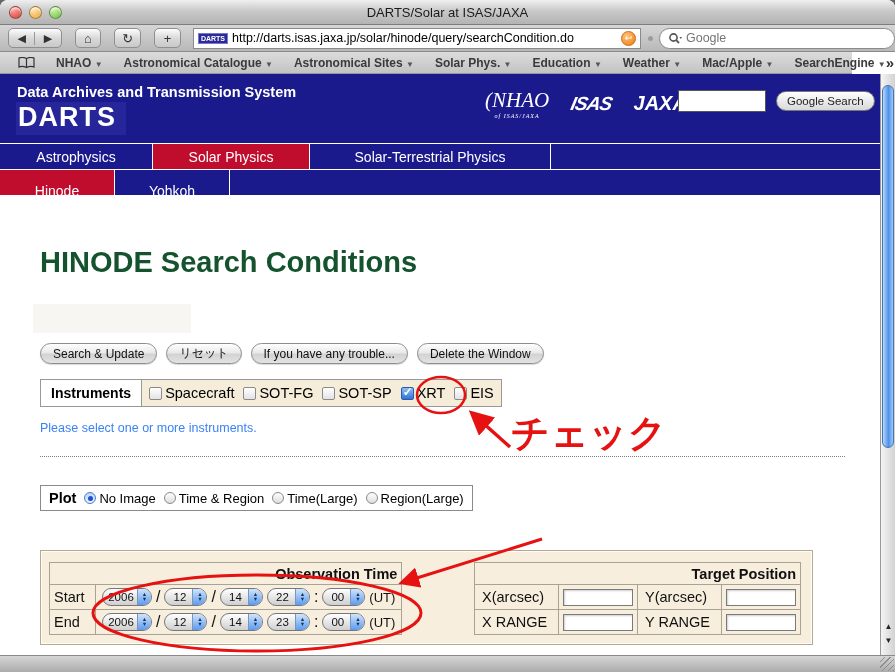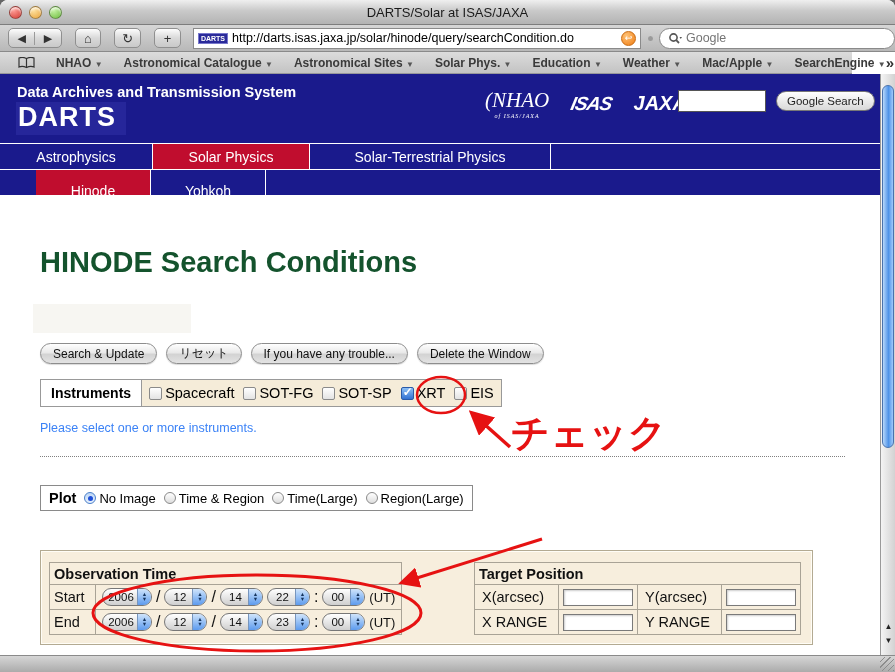--- a/index.html
+++ b/index.html
@@ -67,21 +67,21 @@
   .hdr-search { position:absolute; left:678px; top:16px; width:88px; height:22px;
     background:#fff; border:1px solid #555; }
   .hdr-gbtn { position:absolute; left:776px; top:17px; height:20px; padding:0 10px;
     border-radius:10px; border:1px solid #777; font-size:11.5px; color:#222;
     background:linear-gradient(#fff,#d8d8d8); display:flex; align-items:center; }
 
   
   .nav1 { position:absolute; top:143px; left:0; width:895px; height:26px; background:#1a1a8c;
     border-top:1px solid #fff; display:flex; }
   .nav2 { position:absolute; top:169px; left:0; width:895px; height:42px; background:#1a1a8c;
-    border-top:1px solid #fff; display:flex;padding-left:36px; }
+    border-top:1px solid #fff; display:flex; }
   .tab { height:100%; display:flex; align-items:center; justify-content:center;
     color:#fff; font-size:14px; border-right:1px solid #fff; cursor:default; }
   .tab.active { background:#c00d2e; }
 
   
   .content { position:absolute; top:195px; left:0; width:880px; height:460px; background:#fff; }
   .pagehead { position:absolute; left:40px; top:51px; font-size:29px; font-weight:bold; color:#14532d; }
   .faintbox { position:absolute; left:33px; top:109px; width:158px; height:29px; background:#f7f6f2; }
 
   .btnrow { position:absolute; left:40px; top:148px; display:flex; gap:9px; }
@@ -113,21 +113,21 @@
     background:linear-gradient(#fff,#ddd); position:relative; }
   .rb.selected { background:linear-gradient(#bcd6f7,#e8f1fc); border-color:#4a7fc9; }
   .rb.selected::after { content:""; position:absolute; left:3px; top:3px; width:5px; height:5px;
     border-radius:50%; background:#1d4ed8; }
 
   .panel { position:absolute; left:40px; top:355px; width:773px; height:95px;
     background:#f7eedd; border:1px solid #b3aa92; box-shadow:inset 0 0 0 1px #fffdf6; }
   table.grid { border-collapse:collapse; background:transparent; }
   table.grid td, table.grid th { border:1px solid #a9a396; font-size:13.5px; color:#111;
     padding:0 4px; }
-  table.grid th { font-size:14.5px; font-weight:bold; text-align:left; height:22px; }
+  table.grid th { font-size:14.5px; font-weight:bold; text-align:right; height:22px; }
   .ot { position:absolute; left:8px; top:11px; }
   .ot td { height:25px; }
   .ot .lbl { width:46px; font-size:14.5px; }
   .timecell { display:flex; align-items:center; gap:4px; padding:2px 2px; }
   .sep { font-size:16px; }
   .ut { font-size:13px; }
   .stepper { display:inline-flex; height:18px; border:1px solid #777; border-radius:9px;
     overflow:hidden; background:linear-gradient(#ffffff,#cfcfcf); align-items:stretch; }
   .stepper .val { min-width:27px; text-align:center; font-size:11.5px; padding:2px 3px 0 5px; }
   .stepper .val.y { min-width:34px; }

